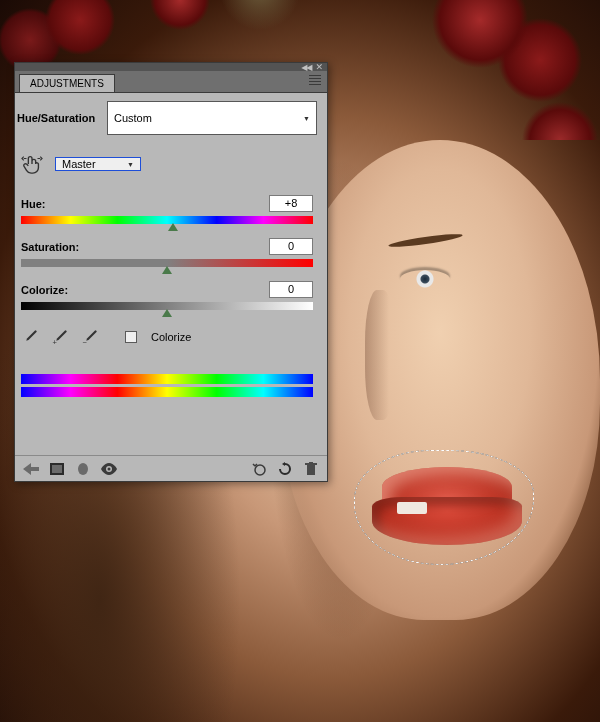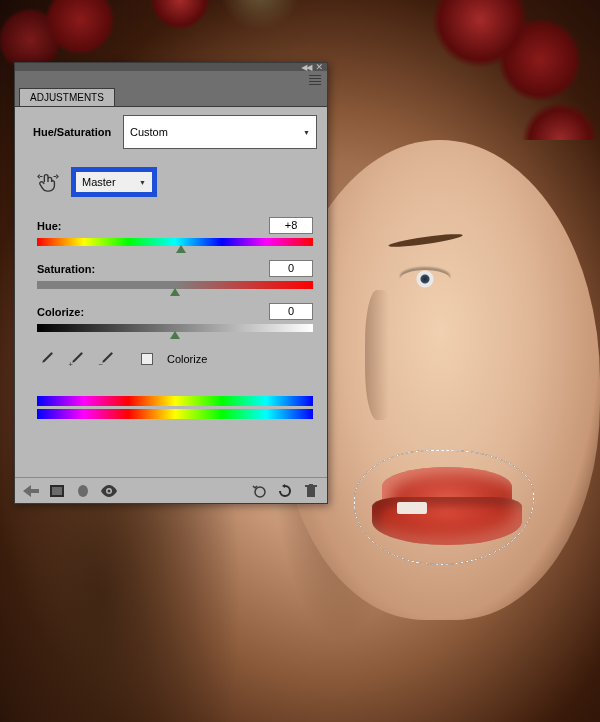--- a/index.html
+++ b/index.html
@@ -85,42 +85,42 @@
       border: 1px solid #3a3a3a;
       box-shadow: 2px 2px 8px rgba(0,0,0,0.4);
     }
     .panel-gripper {
       height: 8px; background: #535353;
       display:flex; justify-content:flex-end; align-items:center; padding-right:4px; gap:4px;
     }
     .gripper-arrows { color:#c0c0c0; font-size:8px; letter-spacing:-1px;}
     .gripper-close { color:#c0c0c0; font-size:9px; cursor:pointer;}
     .panel-tabs {
-      height: 36px; background: #6f6f6f; border-bottom: 1px solid #3a3a3a;
+      height: 22px; background: #6f6f6f; border-bottom: 1px solid #3a3a3a;
       display:flex; align-items:flex-end; padding-left:4px;
       position:relative;
     }
     .tab {
       background: #b8b8b8; padding: 3px 10px 3px 10px; font-size:10px;
       color:#000; border:1px solid #3a3a3a; border-bottom:none;
       margin-right:2px;
     }
     .panel-menu { position:absolute; right:6px; top:4px; width:12px; height:10px;
       background: repeating-linear-gradient(#3a3a3a, #3a3a3a 1px, transparent 1px, transparent 3px);
       cursor:pointer;
     }
-    .panel-body { padding: 8px 10px 8px 18px; }
+    .panel-body { padding: 8px 10px 8px 2px; }
     .header-row { display:flex; align-items:center; gap:4px; margin-bottom:18px;}
     .hdr-label { font-weight:bold; font-size:11px; min-width:86px;}
     .preset-select { flex:1; height:34px; background:#fff; border:1px solid #575757;
       display:flex; align-items:center; padding:0 6px; font-size:11px; position:relative;}
     .preset-select::after { content:"▼"; position:absolute; right:6px; font-size:7px; color:#333;}
     .edit-row { display:flex; align-items:center; gap:12px; margin-bottom:20px; padding-left:4px;}
     .finger-icon { width:22px; height:22px; display:flex; align-items:center; justify-content:center;}
-    .master-select { width:86px; height:30px; background:#efefef; border:5px solid #1d4ed8;
+    .master-select { width:86px; height:14px; background:#efefef; border:1px solid #1d4ed8;
       display:flex; align-items:center; padding:0 6px; font-size:11px; position:relative;}
     .master-select::after { content:"▼"; position:absolute; right:6px; font-size:7px; color:#333;}
     .slider-group { margin-bottom:14px; padding: 0 4px;}
     .slider-header { display:flex; justify-content:space-between; align-items:center; margin-bottom:4px;}
     .slider-label { font-size:11px;font-weight:bold;}
     .slider-value { width:44px; height:17px; background:#fff; border:1px solid #7a7a7a;
       text-align:center; font-size:11px; line-height:15px;}
     .slider-track { height:8px; position:relative; margin-bottom:3px;}
     .hue-track { background: linear-gradient(90deg,
       #ff0000 0%, #ffff00 17%, #00ff00 33%, #00ffff 50%, #0000ff 67%, #ff00ff 83%, #ff0000 100%);}

